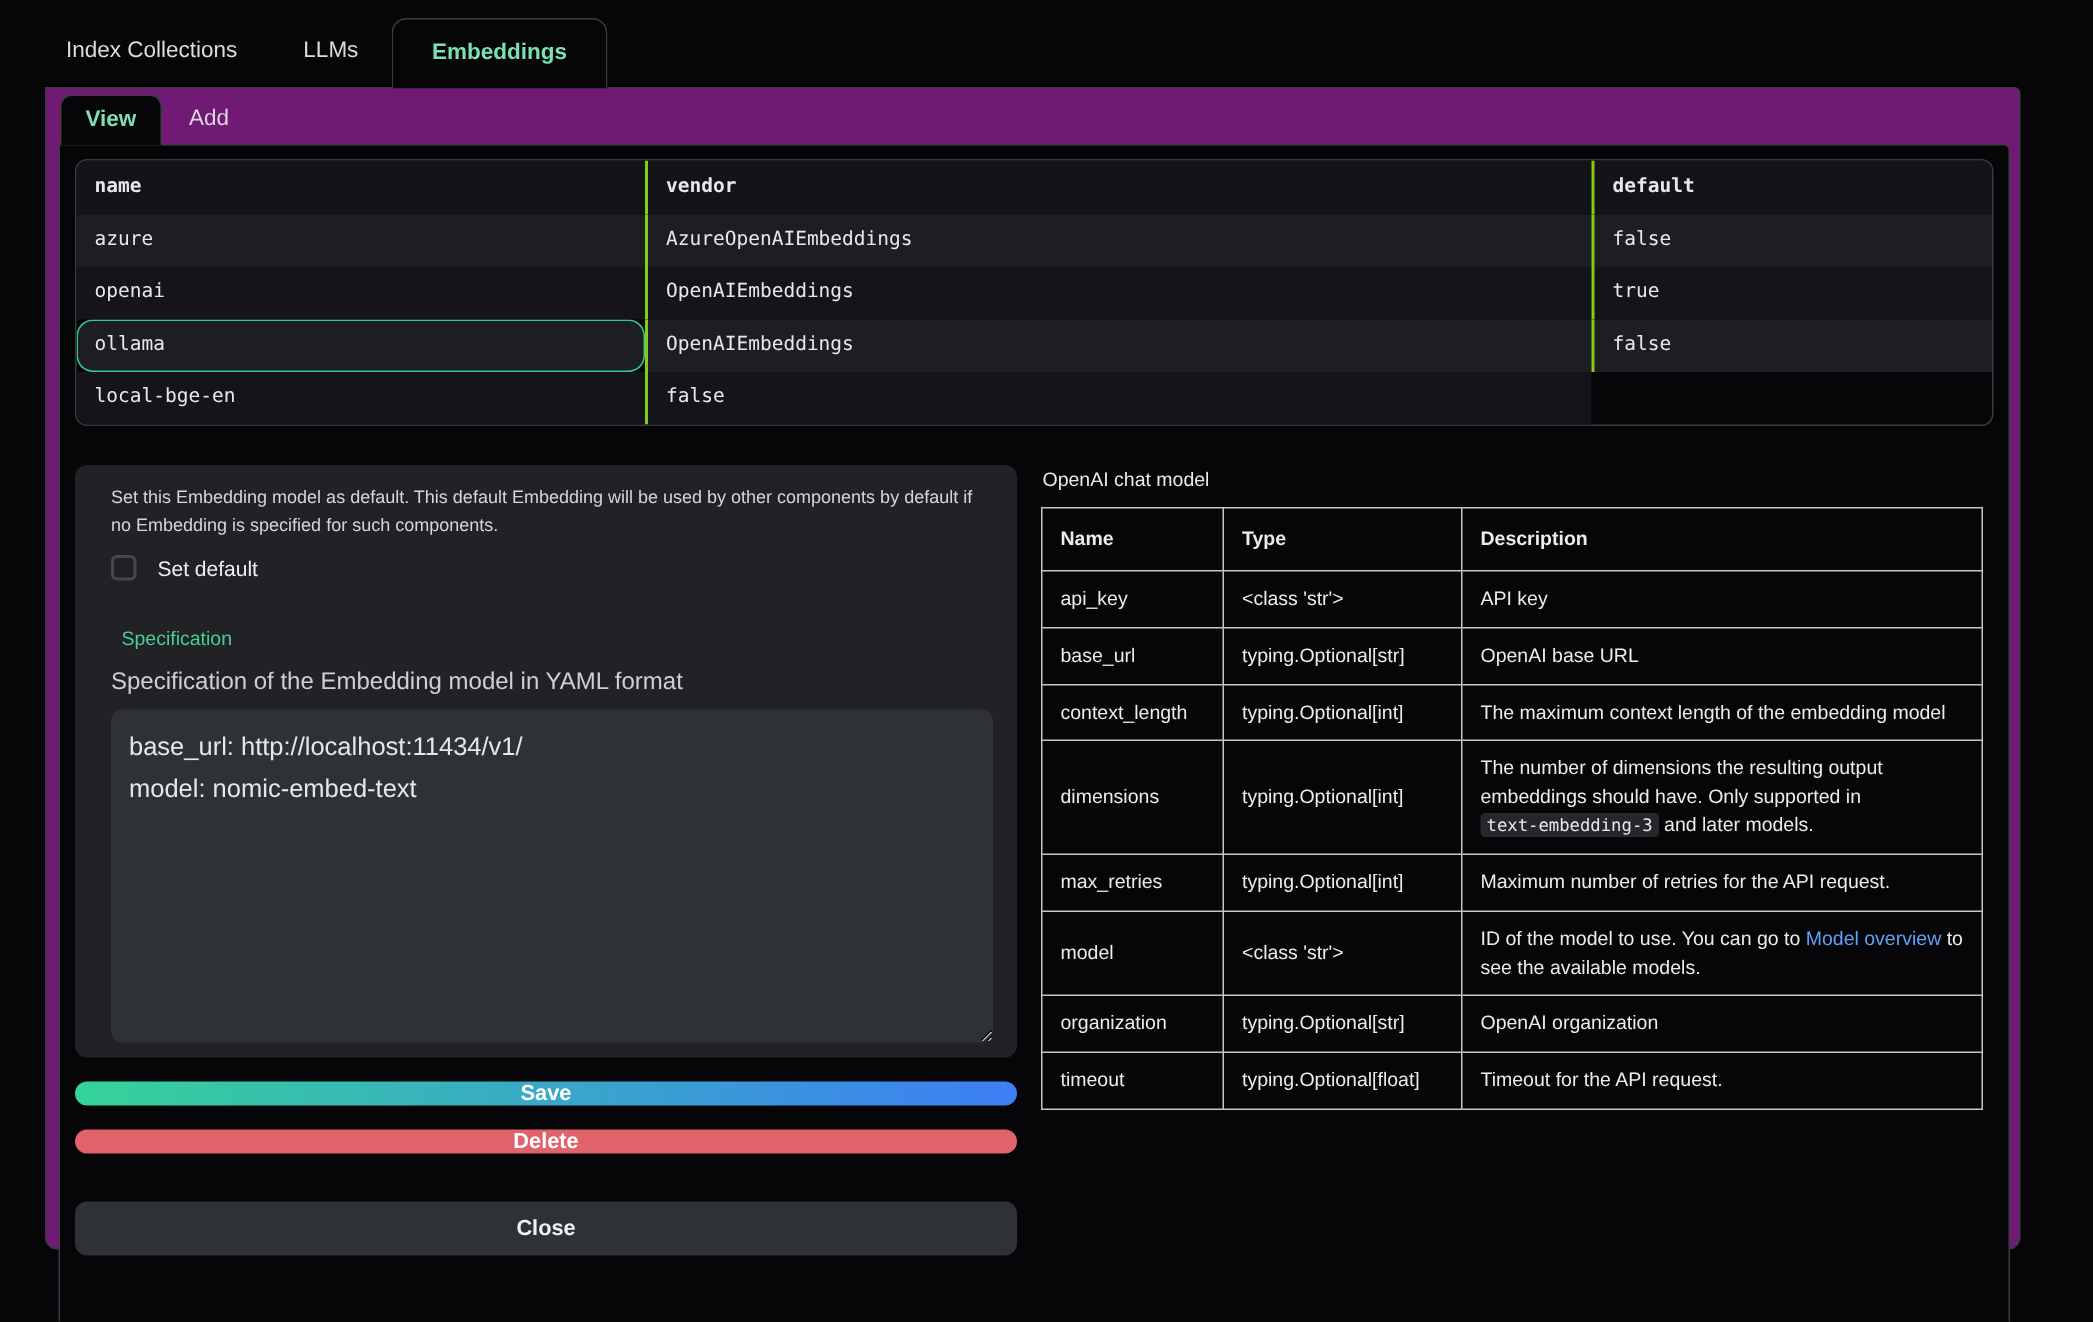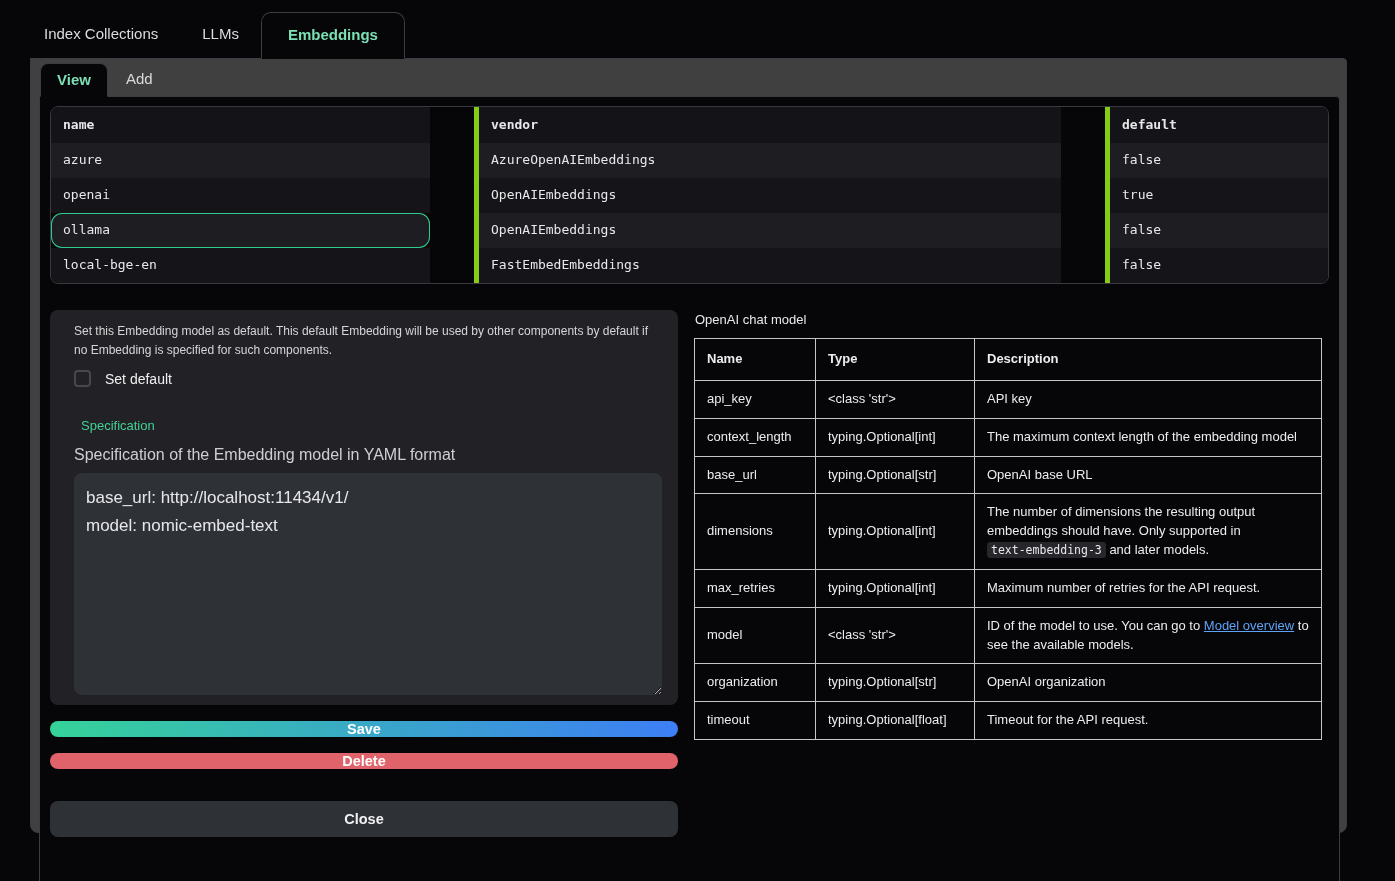--- a/index.html
+++ b/index.html
@@ -20,21 +20,21 @@
     color: #7ce0b5; font-weight: bold;
     background: #060608;
     border: 1px solid #3c3c42; border-bottom: 1px solid #060608;
     border-radius: 10px 10px 0 0;
     margin-bottom: -1px; padding: 13px 26px 15px 26px;
   }
 
   
   .outer-panel {
     position: absolute; left: 30px; top: 58px; width: 1317px; height: 775px;
-    border: 1px solid #3c3c42; border-radius: 0 4px 8px 8px; background: #404040;
+    border: 1px solid #3c3c42; border-radius: 0 4px 8px 8px; background: #701a75;
   }
 
   
   .subtabbar { display: flex; align-items: flex-end; height: 37px; padding-left: 9px; position: relative; z-index: 2; }
   .subtab { font-size: 15px; color: #d9d9db; padding: 8px 17px 9px 17px; cursor: pointer; border: 1px solid transparent; border-bottom: none; }
   .subtab.active {
     color: #7ce0b5; font-weight: bold; background: #060608;
     border: 1px solid #3c3c42; border-bottom: 1px solid #060608;
     border-radius: 8px 8px 0 0; margin-bottom: -1px; padding: 7px 16px 8px 16px;
   }
@@ -45,21 +45,21 @@
     padding: 9px 10px;
   }
 
   
   .emb-table {
     border: 1px solid #38383e; border-radius: 8px; overflow: hidden;
     font-family: "DejaVu Sans Mono", monospace; font-size: 13px;
   }
   .trow { display: grid; grid-template-columns: 379px 631px 1fr; }
   .tcell { height: 35px; line-height: 34px; padding-left: 12px; white-space: nowrap; overflow: hidden; }
-  .tcell.c2, .tcell.c3 { border-left: 5px solid #84cc16; margin-left: 44px; }
+  .tcell.c2, .tcell.c3 { border-left: 2px solid #84cc16; }
   .thead .tcell { font-weight: bold; background: #141418; height: 36px; line-height: 36px; }
   .trow.odd  .tcell { background: #1d1d22; }
   .trow.even .tcell { background: #151519; }
   .trow .tcell.selected { box-shadow: inset 0 0 0 1px #2fcb90; border-radius: 11px; }
   .trow { cursor: pointer; }
 
   
   .content-row { display: flex; gap: 16px; margin-top: 26px; }
   .left-col { width: 628px; flex: 0 0 628px; }
   .right-col { width: 628px; flex: 0 0 628px; }
@@ -92,21 +92,21 @@
   .model-title { font-size: 13px; color: #e9e9eb; margin: 2px 0 11px 1px; }
   table.params { border-collapse: collapse; width: 628px; font-size: 13px; color: #ececee; background: #060608; }
   table.params th, table.params td { border: 1px solid #c6c6c8; padding: 9px 12px; text-align: left; vertical-align: middle; line-height: 1.45; }
   table.params th { font-weight: bold; padding: 11px 12px; }
   table.params col.c-name { width: 121px; }
   table.params col.c-type { width: 159px; }
   .inline-code {
     font-family: "DejaVu Sans Mono", monospace; font-size: 11.5px;
     background: #27272b; color: #e8e8ea; padding: 1px 4px; border-radius: 3px; white-space: nowrap;
   }
-  .doc-link { color: #5fa2f6; text-decoration: underline; cursor: pointer; }
+  .doc-link { color: #5fa2f6; cursor: pointer; }
 </style>
 </head>
 <body>
 
 <div class="tabbar">
   <div class="tab">Index Collections</div>
   <div class="tab">LLMs</div>
   <div class="tab active">Embeddings</div>
 </div>
 
@@ -135,21 +135,20 @@
         <div class="tcell c2">OpenAIEmbeddings</div>
         <div class="tcell c3">true</div>
       </div>
       <div class="trow odd">
         <div class="tcell c1 selected">ollama</div>
         <div class="tcell c2">OpenAIEmbeddings</div>
         <div class="tcell c3">false</div>
       </div>
       <div class="trow even">
         <div class="tcell c1">local-bge-en</div>
-        <div class="tcell c2">FastEmbedEmbeddings</div>
         <div class="tcell c3">false</div>
       </div>
     </div>
 
     <div class="content-row">
 
       <div class="left-col">
         <div class="card">
           <div class="default-desc">Set this Embedding model as default. This default Embedding will be used by other components by default if no Embedding is specified for such components.</div>
           <div class="checkbox-row">
@@ -184,30 +183,30 @@
               <th>Description</th>
             </tr>
           </thead>
           <tbody>
             <tr>
               <td>api_key</td>
               <td>&lt;class 'str'&gt;</td>
               <td>API key</td>
             </tr>
             <tr>
+              <td>base_url</td>
+              <td>typing.Optional[str]</td>
+              <td>OpenAI base URL</td>
+            </tr>
+            <tr>
               <td>context_length</td>
               <td>typing.Optional[int]</td>
               <td>The maximum context length of the embedding model</td>
             </tr>
             <tr>
-              <td>base_url</td>
-              <td>typing.Optional[str]</td>
-              <td>OpenAI base URL</td>
-            </tr>
-            <tr>
               <td>dimensions</td>
               <td>typing.Optional[int]</td>
               <td><span>The number of dimensions the resulting output embeddings should have. Only supported in </span><span class="inline-code">text-embedding-3</span><span> and later models.</span></td>
             </tr>
             <tr>
               <td>max_retries</td>
               <td>typing.Optional[int]</td>
               <td>Maximum number of retries for the API request.</td>
             </tr>
             <tr>

